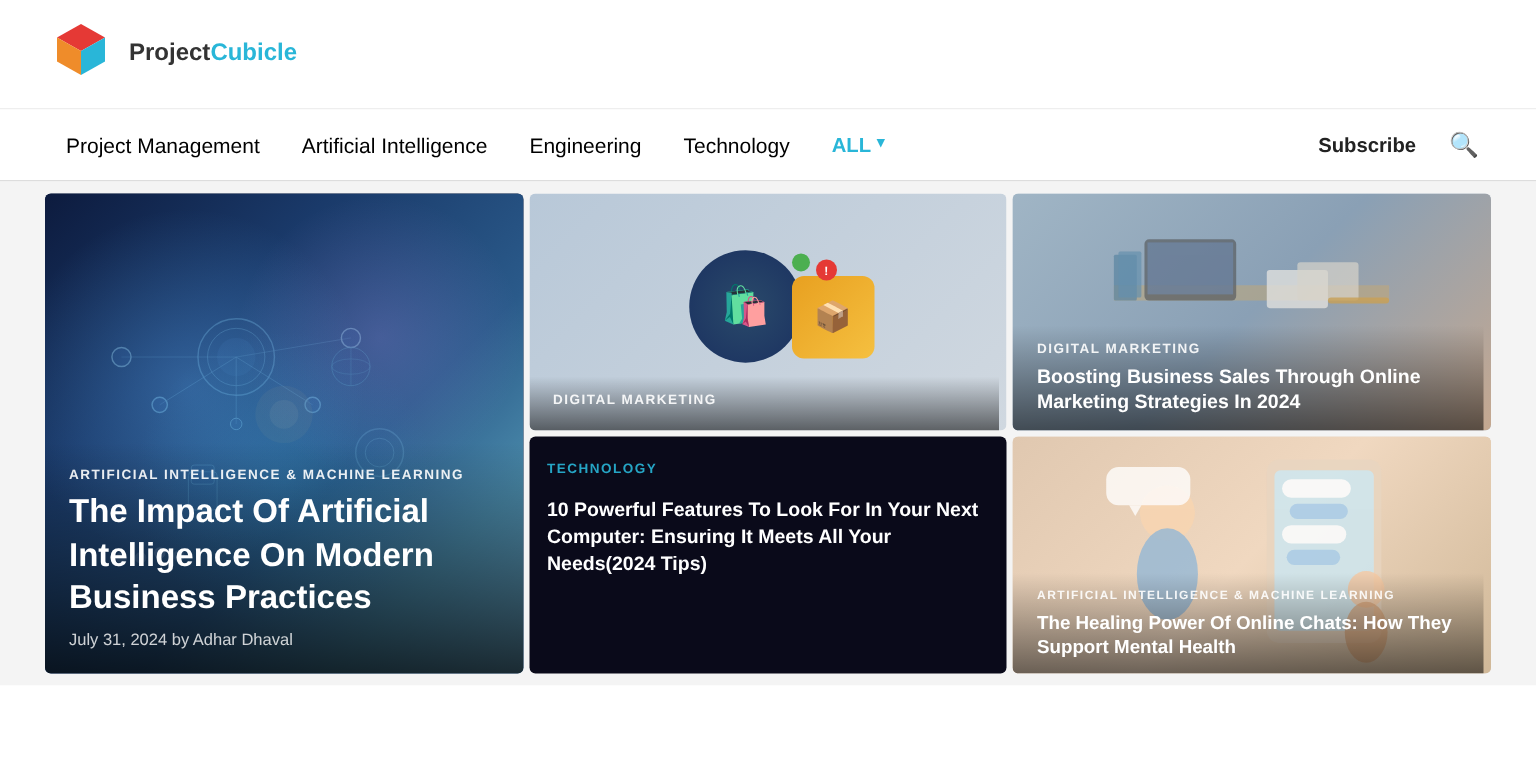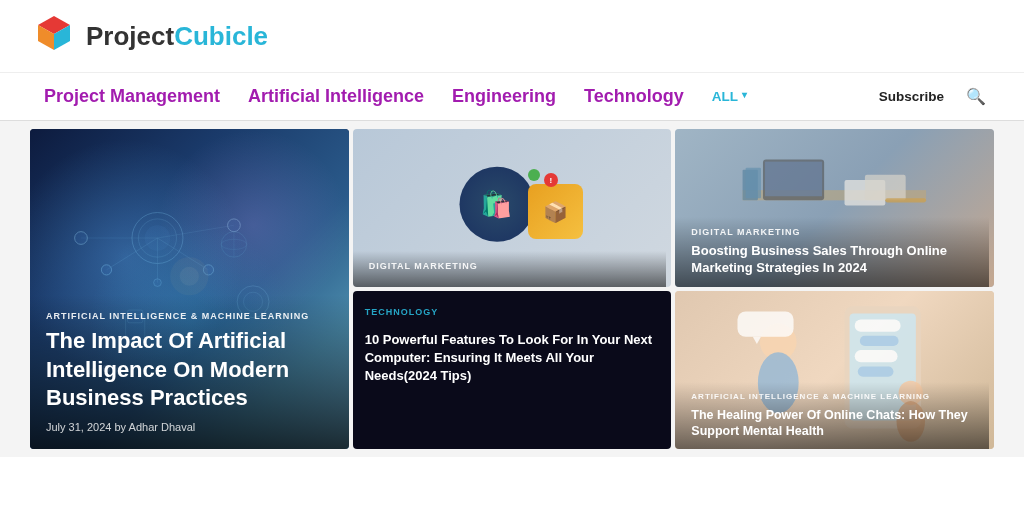--- a/index.html
+++ b/index.html
@@ -16,40 +16,40 @@
     .logo-area {
       display: flex;
       align-items: center;
       gap: 8px;
     }
     .logo-icon {
       width: 48px;
       height: 48px;
     }
     .logo-text {
-      font-size: 26px;
+      font-size: 16px;
       font-weight: 700;
     }
     .logo-text .project { color: #333; }
     .logo-text .cubicle { color: #29b6d8; }
 
     
     .nav {
       background: #fff;
       border-bottom: 1px solid #ddd;
       padding: 0 30px;
       display: flex;
       align-items: center;
       height: 48px;
       gap: 0;
     }
     .nav-item {
-      font-size: 18px;
-      font-weight: 700;
-      color: #a21caf;
+      font-size: 14px;
+      font-weight: 400;
+      color: #000000;
       padding: 0 14px;
       height: 100%;
       display: flex;
       align-items: center;
       cursor: pointer;
       white-space: nowrap;
     }
     .nav-all-wrapper {
       display: flex;
       align-items: flex-start;

